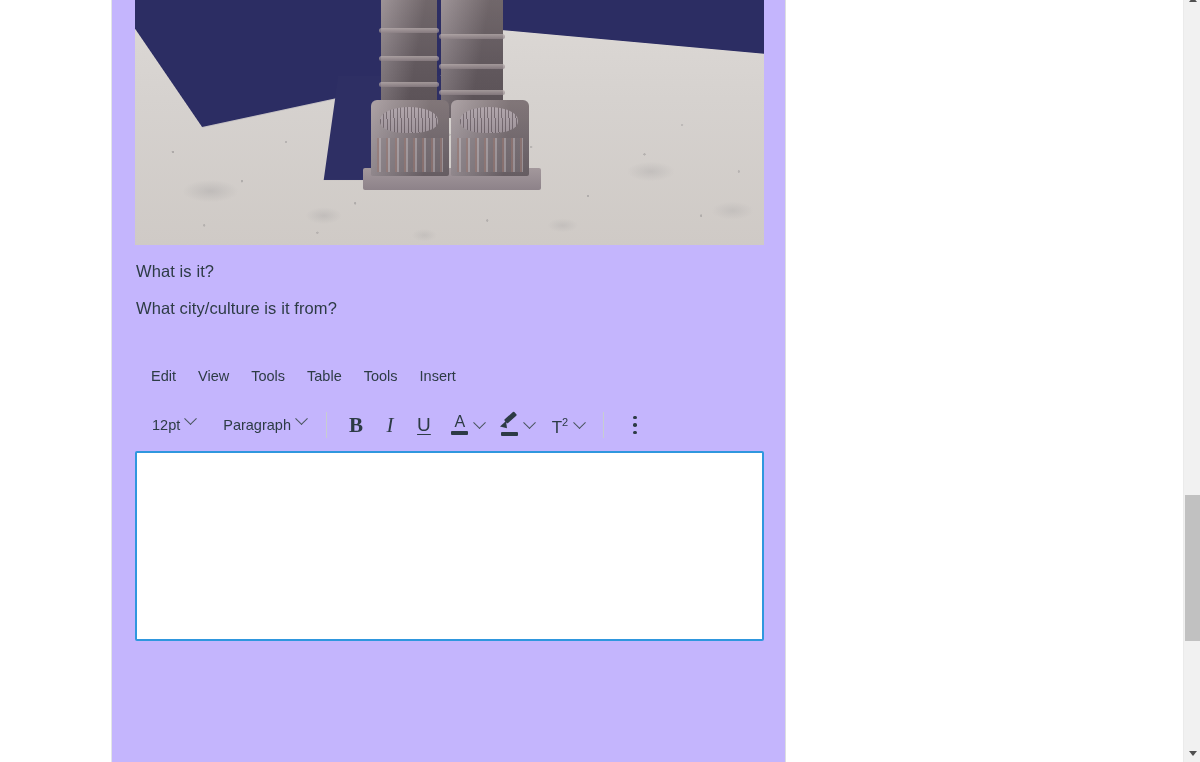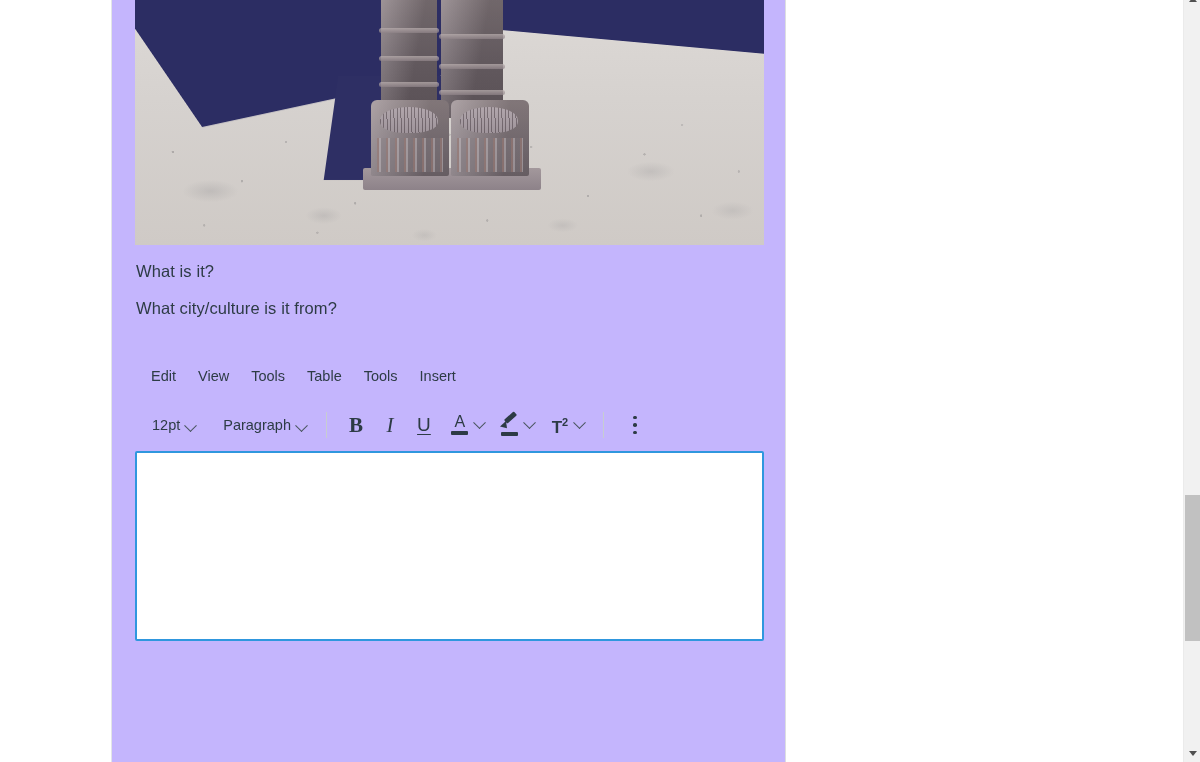--- a/index.html
+++ b/index.html
@@ -204,21 +204,21 @@
   .toolbar {
     display: flex;
     align-items: center;
     height: 42px;
     padding: 0 0 0 15px;
     margin-top: 14px;
     gap: 0;
   }
   .tb-select {
     display: inline-flex;
-    align-items: flex-end;
+    align-items: flex-start;
     gap: 6px;
     font-size: 14.5px;
     color: #2d3b45;
     cursor: pointer;
     padding: 4px 8px 4px 2px;
     white-space: nowrap;
   }
   .tb-select.paragraph { margin-left: 18px; }
   .chev {
     display: inline-block;
@@ -276,21 +276,20 @@
     position: absolute; left: 0px; top: 8px;
     width: 0; height: 0;
     border-left: 4px solid transparent;
     border-right: 4px solid transparent;
     border-top: 6px solid #2d3b45;
     transform: rotate(-42deg);
   }
   .glyph-T {
     font-size: 17px; line-height: 15px; color: #2d3b45;
     font-family: "Liberation Sans", sans-serif;
-    font-weight: bold;
   }
   .glyph-T sup { font-size: 11px; }
 
   .kebab {
     width: 30px; height: 32px;
     display: flex; flex-direction: column;
     align-items: center; justify-content: center;
     gap: 4px;
     cursor: pointer;
     margin-left: 4px;

